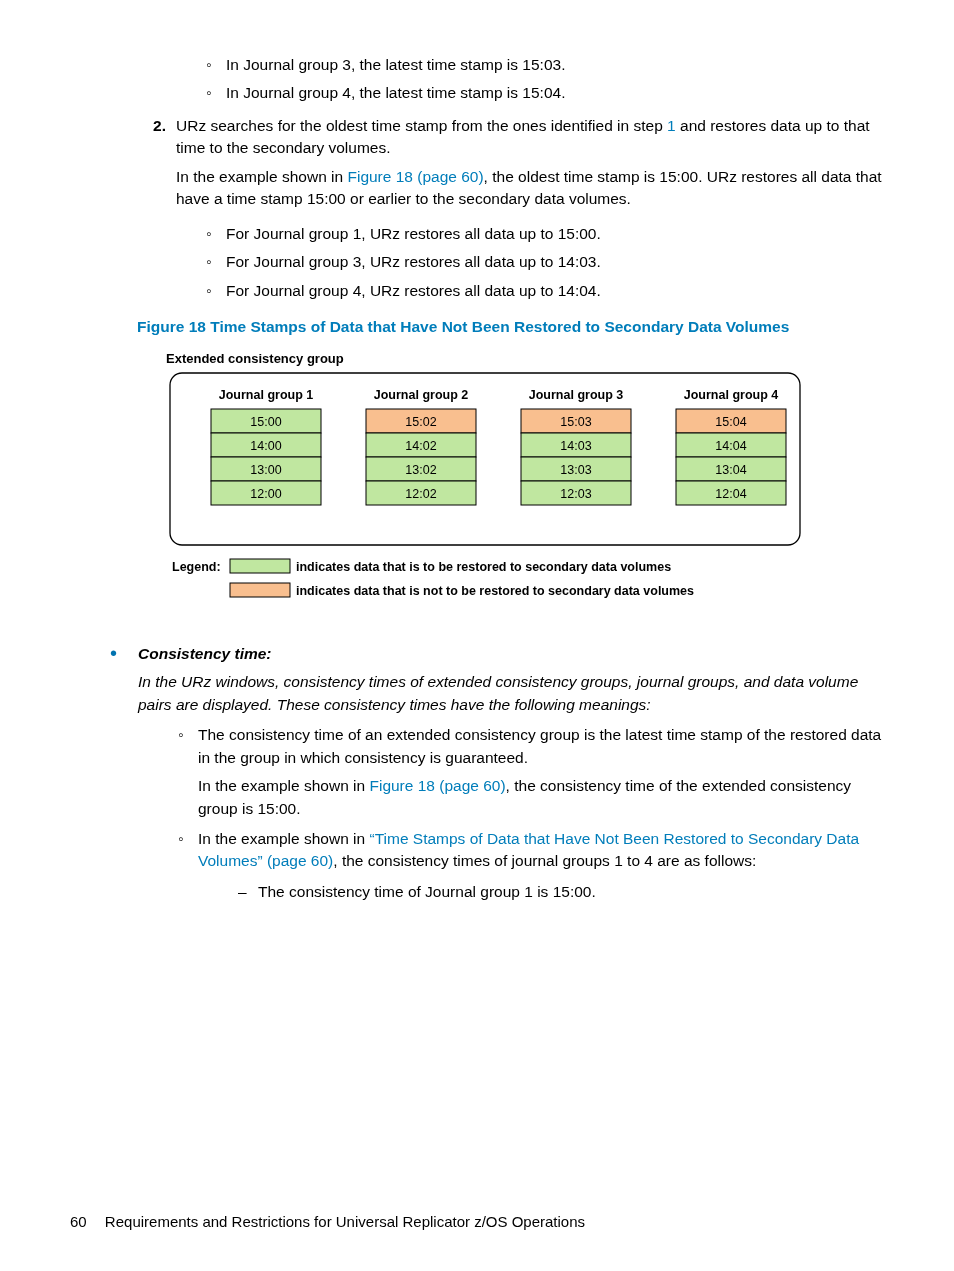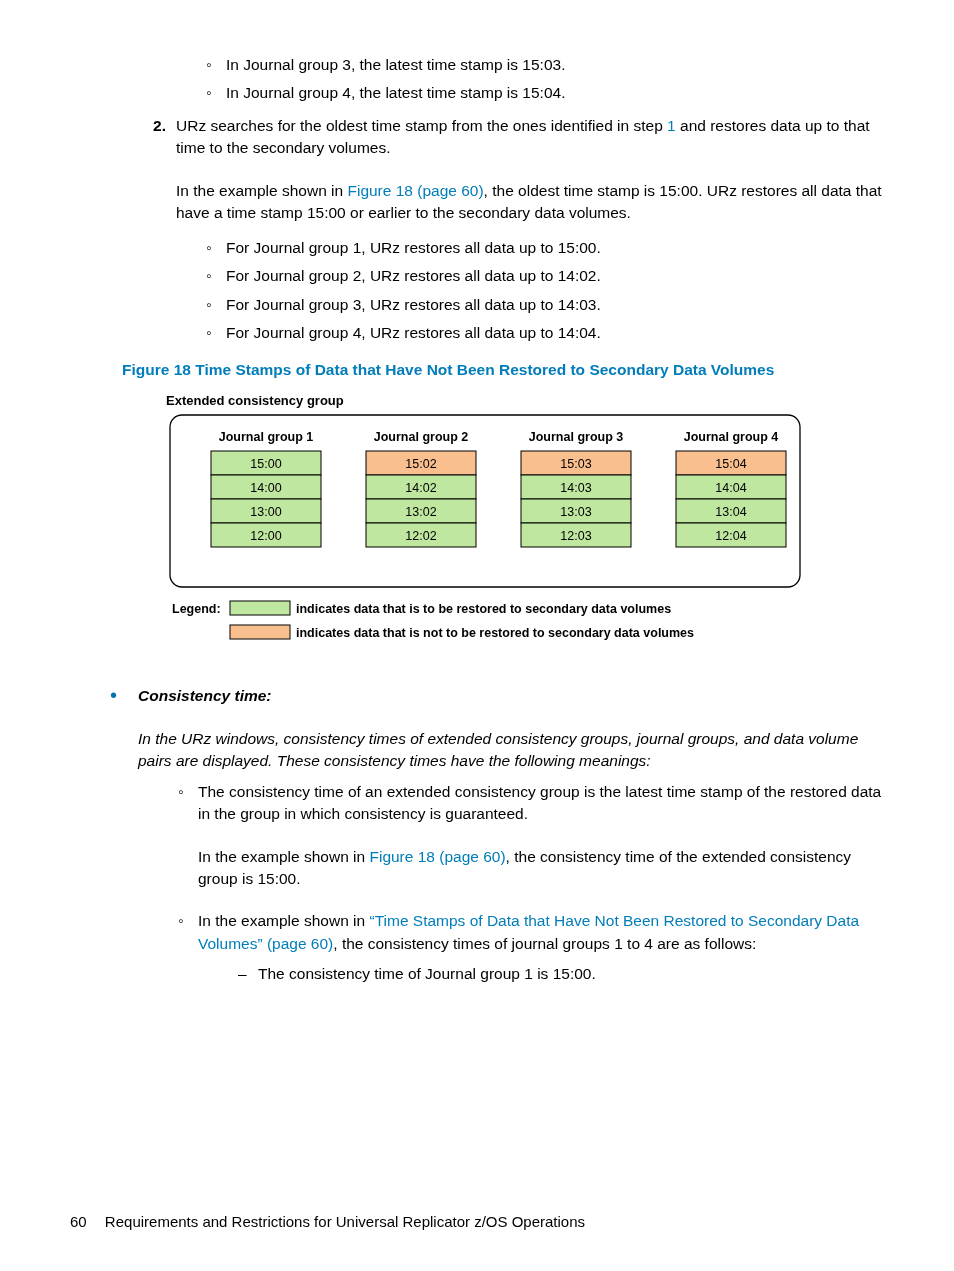--- a/index.html
+++ b/index.html
@@ -20,21 +20,21 @@
   .subul li { position: relative; padding-left: 28px; margin-bottom: 6px; }
   .subul li::before { content: "\25E6"; position: absolute; left: 8px; top: 0; }
   .dashul { list-style: none; padding-left: 34px; margin: 4px 0 2px 0; }
   .dashul li { position: relative; padding-left: 26px; margin-bottom: 6px; }
   .dashul li::before { content: "\2013"; position: absolute; left: 6px; top: 0; }
   .bulletrow { display: flex; margin-top: 24px; }
   .bulletrow .dot { width: 28px; flex: 0 0 28px; color: #0073b0; font-size: 20px; line-height: 1; }
   .bulletrow .txt { flex: 1; font-weight: bold; font-style: italic; }
   .link { color: #007dba; }
   .figcap { color: #007dba; font-weight: bold; margin: 14px 0 10px 32px; }
-  .para { margin: 20px 0 8px 0; }
+  .para { margin: 6px 0 8px 0; }
   .footer { position: absolute; left: 70px; bottom: 38px; font-size: 15px; }
   .pagenum { font-weight: normal; margin-right: 14px; }
 
   
   .figwrap { margin: 0 0 0 32px; }
   svg { display: block; }
   .cell { stroke: #000; stroke-width: 1; }
   .green { fill: #c0e7a0; }
   .orange { fill: #f9bf8f; }
   .hlabel { font: bold 12.5px Arial; }
@@ -56,26 +56,25 @@
   <div class="txt">
     <span>URz searches for the oldest time stamp from the ones identified in step </span><span class="link">1</span><span> and restores data up to that time to the secondary volumes.</span>
     <div class="para">
       <span>In the example shown in </span><span class="link">Figure 18 (page 60)</span><span>, the oldest time stamp is 15:00. URz restores all data that have a time stamp 15:00 or earlier to the secondary data volumes.</span>
     </div>
   </div>
 </div>
 
 <ul class="subul" style="margin-left:96px;">
   <li><span>For Journal group 1, URz restores all data up to 15:00.</span></li>
-  <li><span>For Journal group 2, URz restores all data up to 14:02.</span></li>
   <li><span>For Journal group 3, URz restores all data up to 14:03.</span></li>
   <li><span>For Journal group 4, URz restores all data up to 14:04.</span></li>
 </ul>
 
-<div class="figcap" style="margin-left:52px;">Figure 18 Time Stamps of Data that Have Not Been Restored to Secondary Data Volumes</div>
+<div class="figcap" style="margin-left:67px;">Figure 18 Time Stamps of Data that Have Not Been Restored to Secondary Data Volumes</div>
 
 <div class="figwrap" style="margin-left:96px;">
 <svg width="660" height="270" viewBox="0 0 660 270">
 
   <text x="0" y="14" class="tlabel"><tspan>Extended consistency group</tspan></text>
 
   <rect x="4" y="24" width="630" height="172" rx="12" ry="12" fill="none" stroke="#000" stroke-width="1.3"></rect>
 
   <text x="100" y="50" text-anchor="middle" class="hlabel"><tspan>Journal group 1</tspan></text>
   <text x="255" y="50" text-anchor="middle" class="hlabel"><tspan>Journal group 2</tspan></text>

